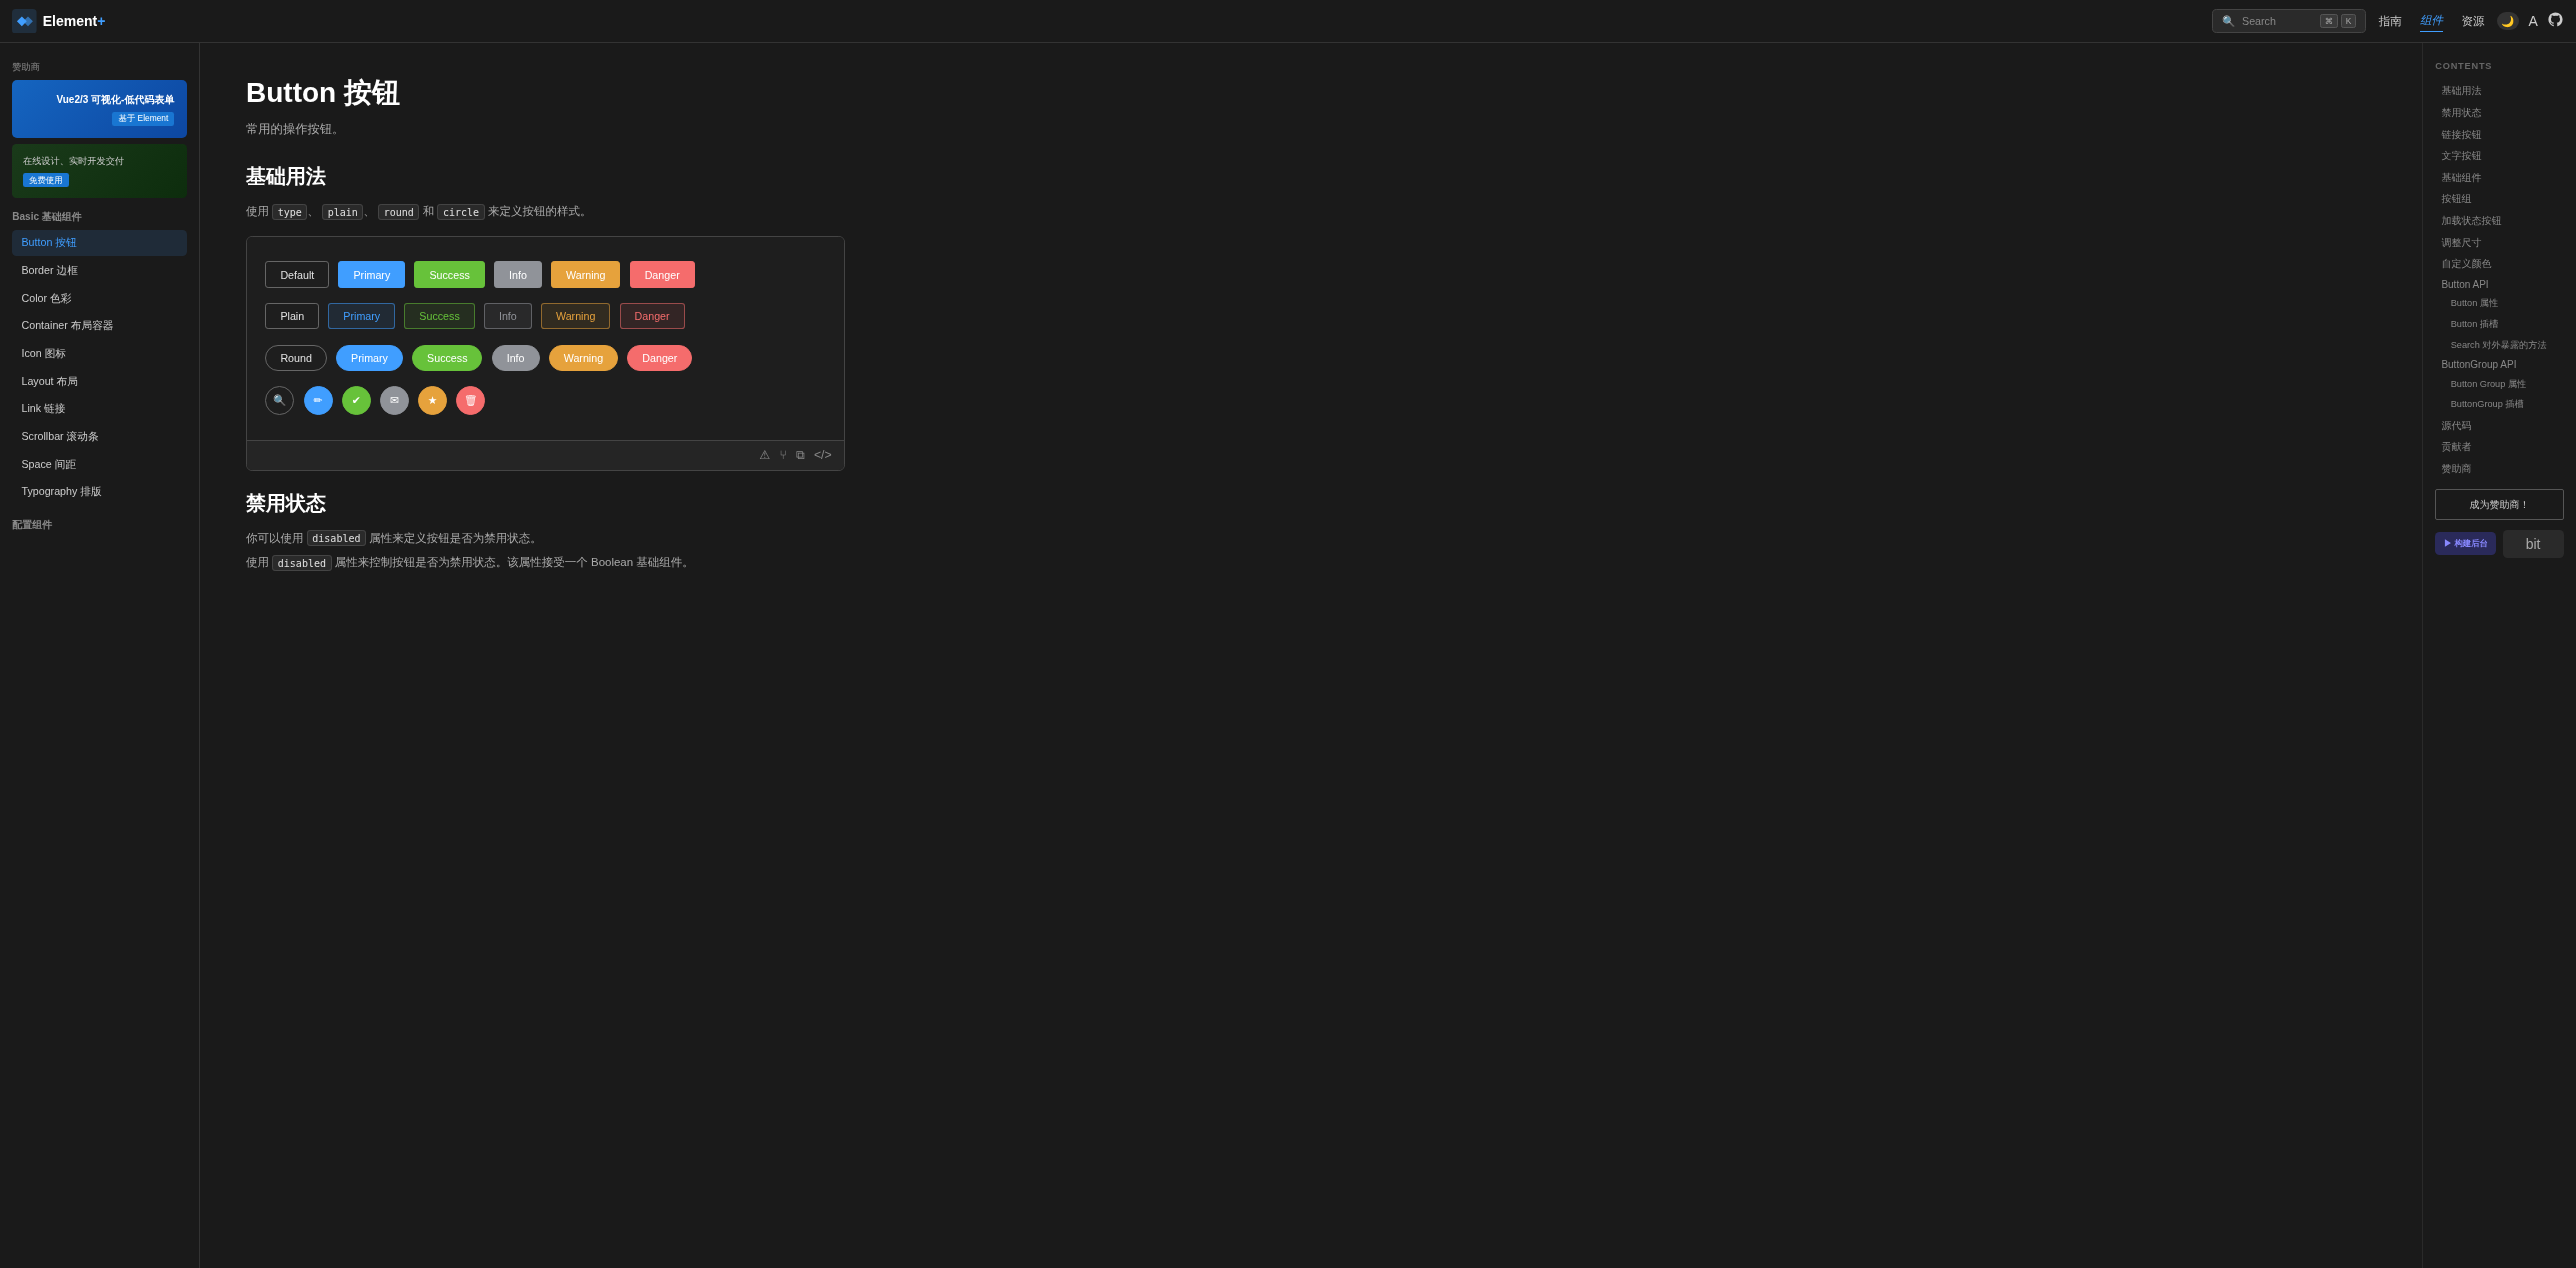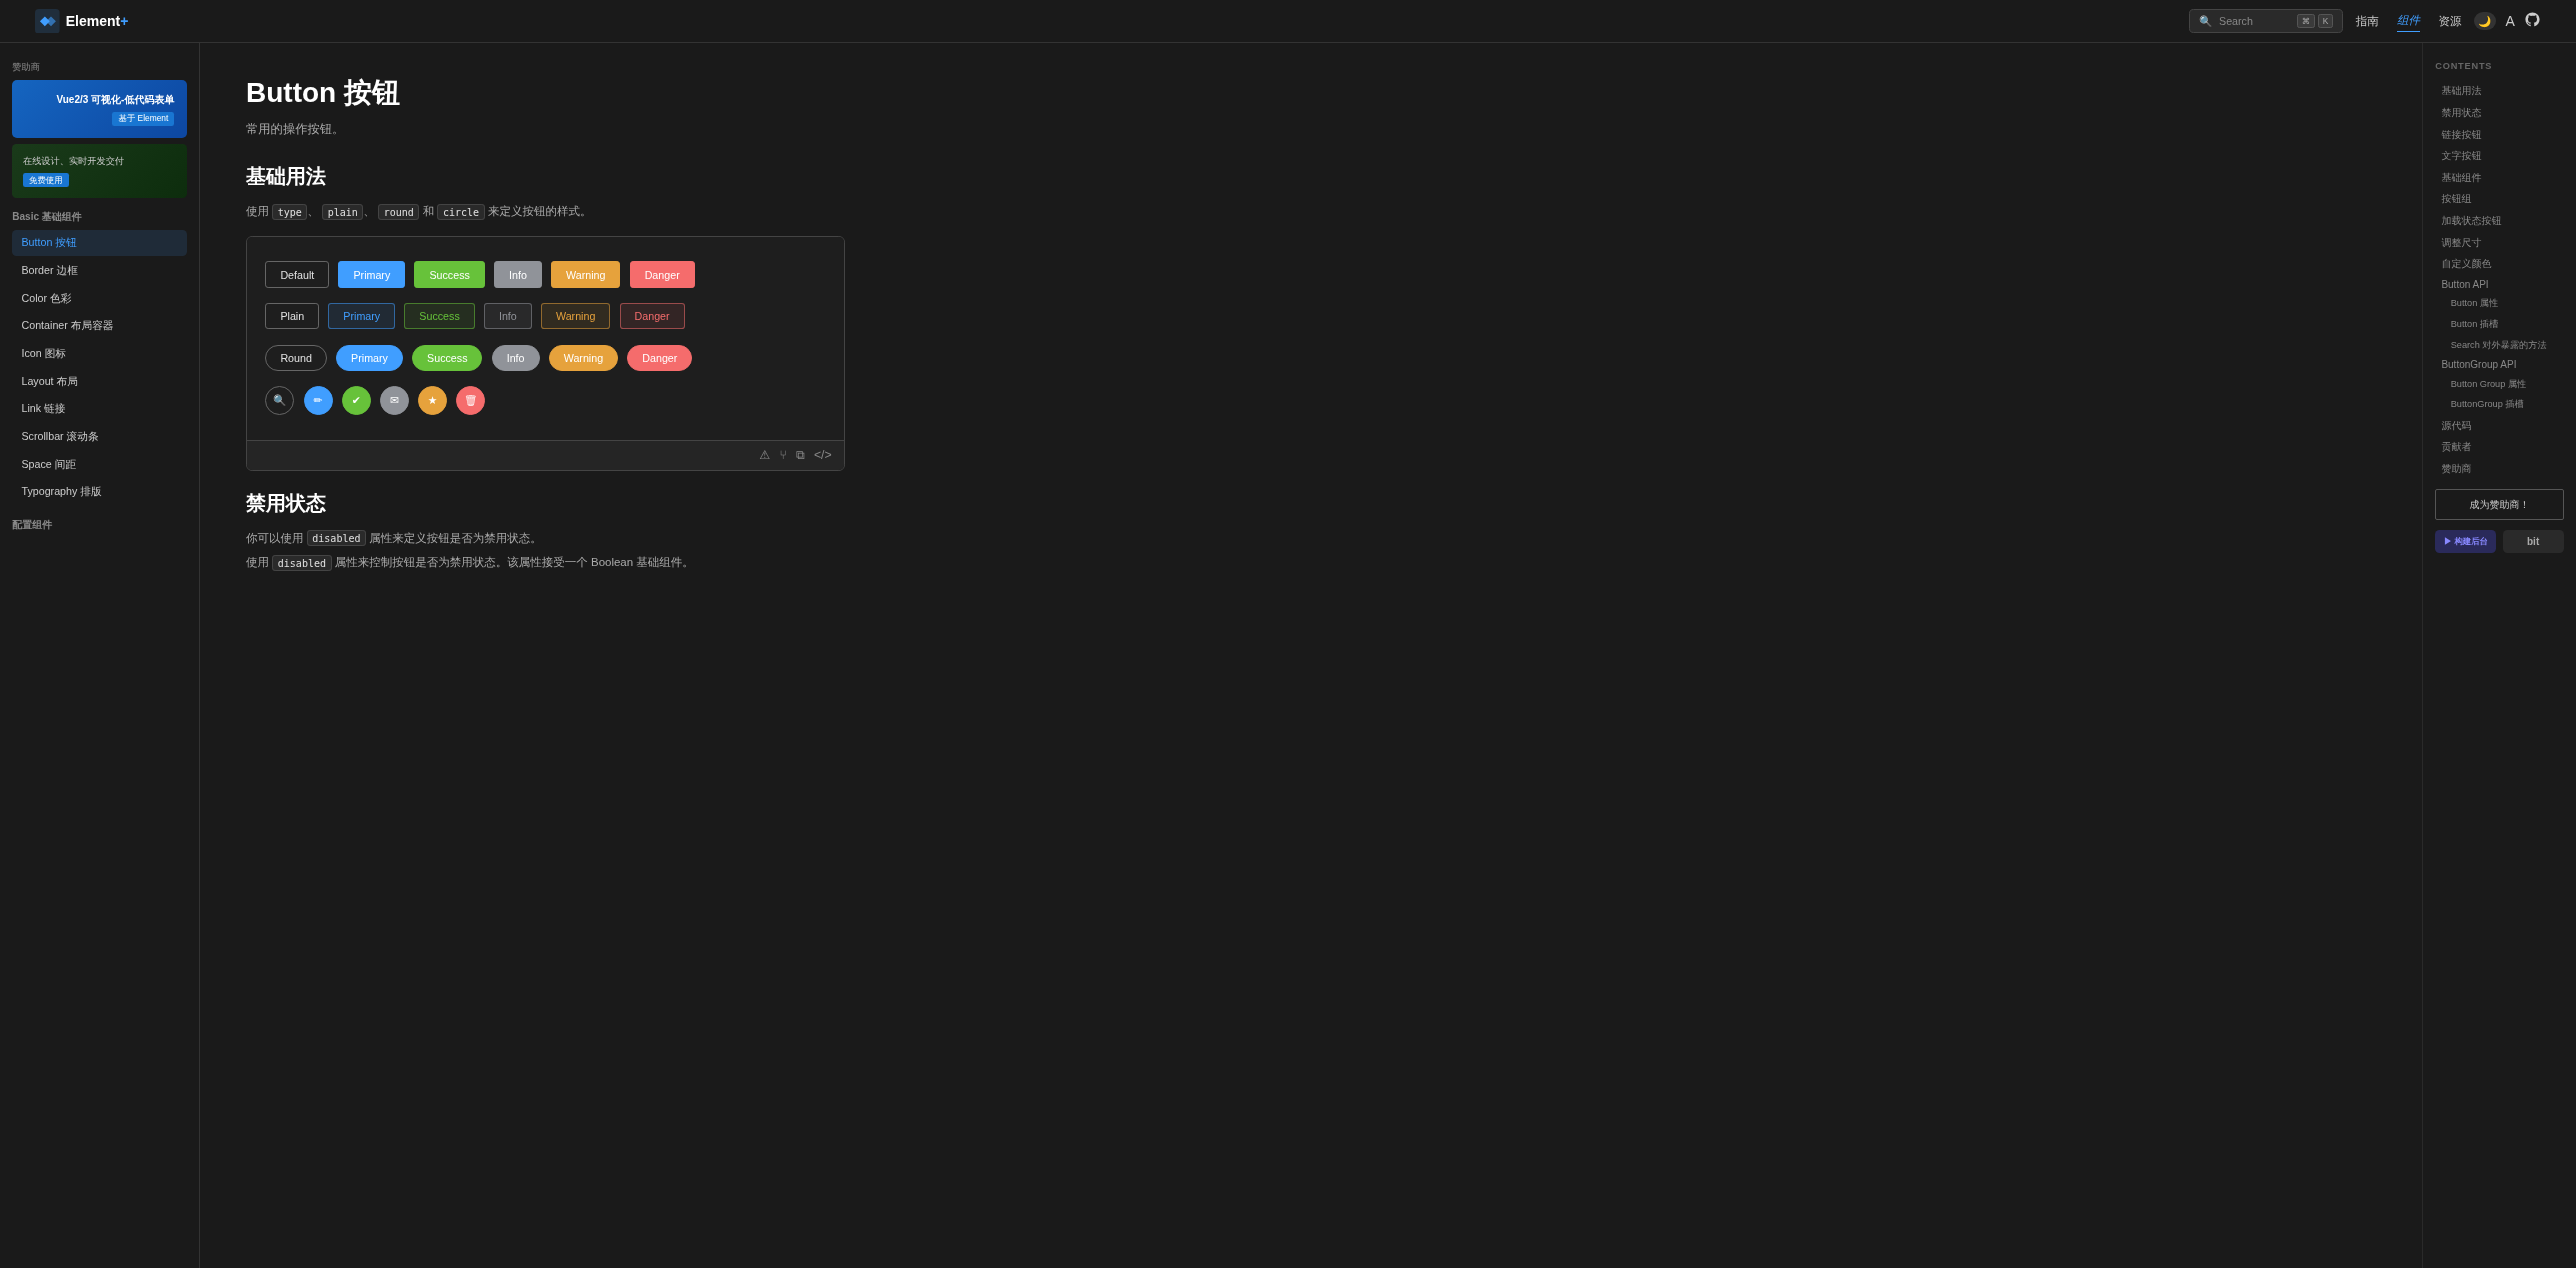--- a/index.html
+++ b/index.html
@@ -13,21 +13,21 @@
 
     
     .header {
       position: fixed;
       top: 0; left: 0; right: 0;
       height: 43px;
       background: #1a1a1a;
       border-bottom: 0.8px solid #333;
       display: flex;
       align-items: center;
-      padding: 0 35px;
+      padding: 0 12px;
       z-index: 100;
       gap: 12.3px;
     }
     .logo-area {
       display: flex;
       align-items: center;
       gap: 6.1px;
       margin-right: auto;
     }
     .logo-icon {
@@ -436,23 +436,23 @@
       font-weight: 700;
     }
     .sponsor-logo-2 {
       background: #2a2a2a;
       border-radius: 4.6px;
       padding: 6.1px;
       flex: 1;
       display: flex;
       align-items: center;
       justify-content: center;
-      font-size: 10px;
+      font-size: 14px;
       color: #aaa;
-      font-weight: 700;
+      font-weight: 400;
     }
 
     
     .disabled-section { margin-top: 12.3px; }
     .disabled-title {
       font-size: 20px;
       font-weight: 700;
       color: #fff;
       margin-bottom: 12.3px;
     }

